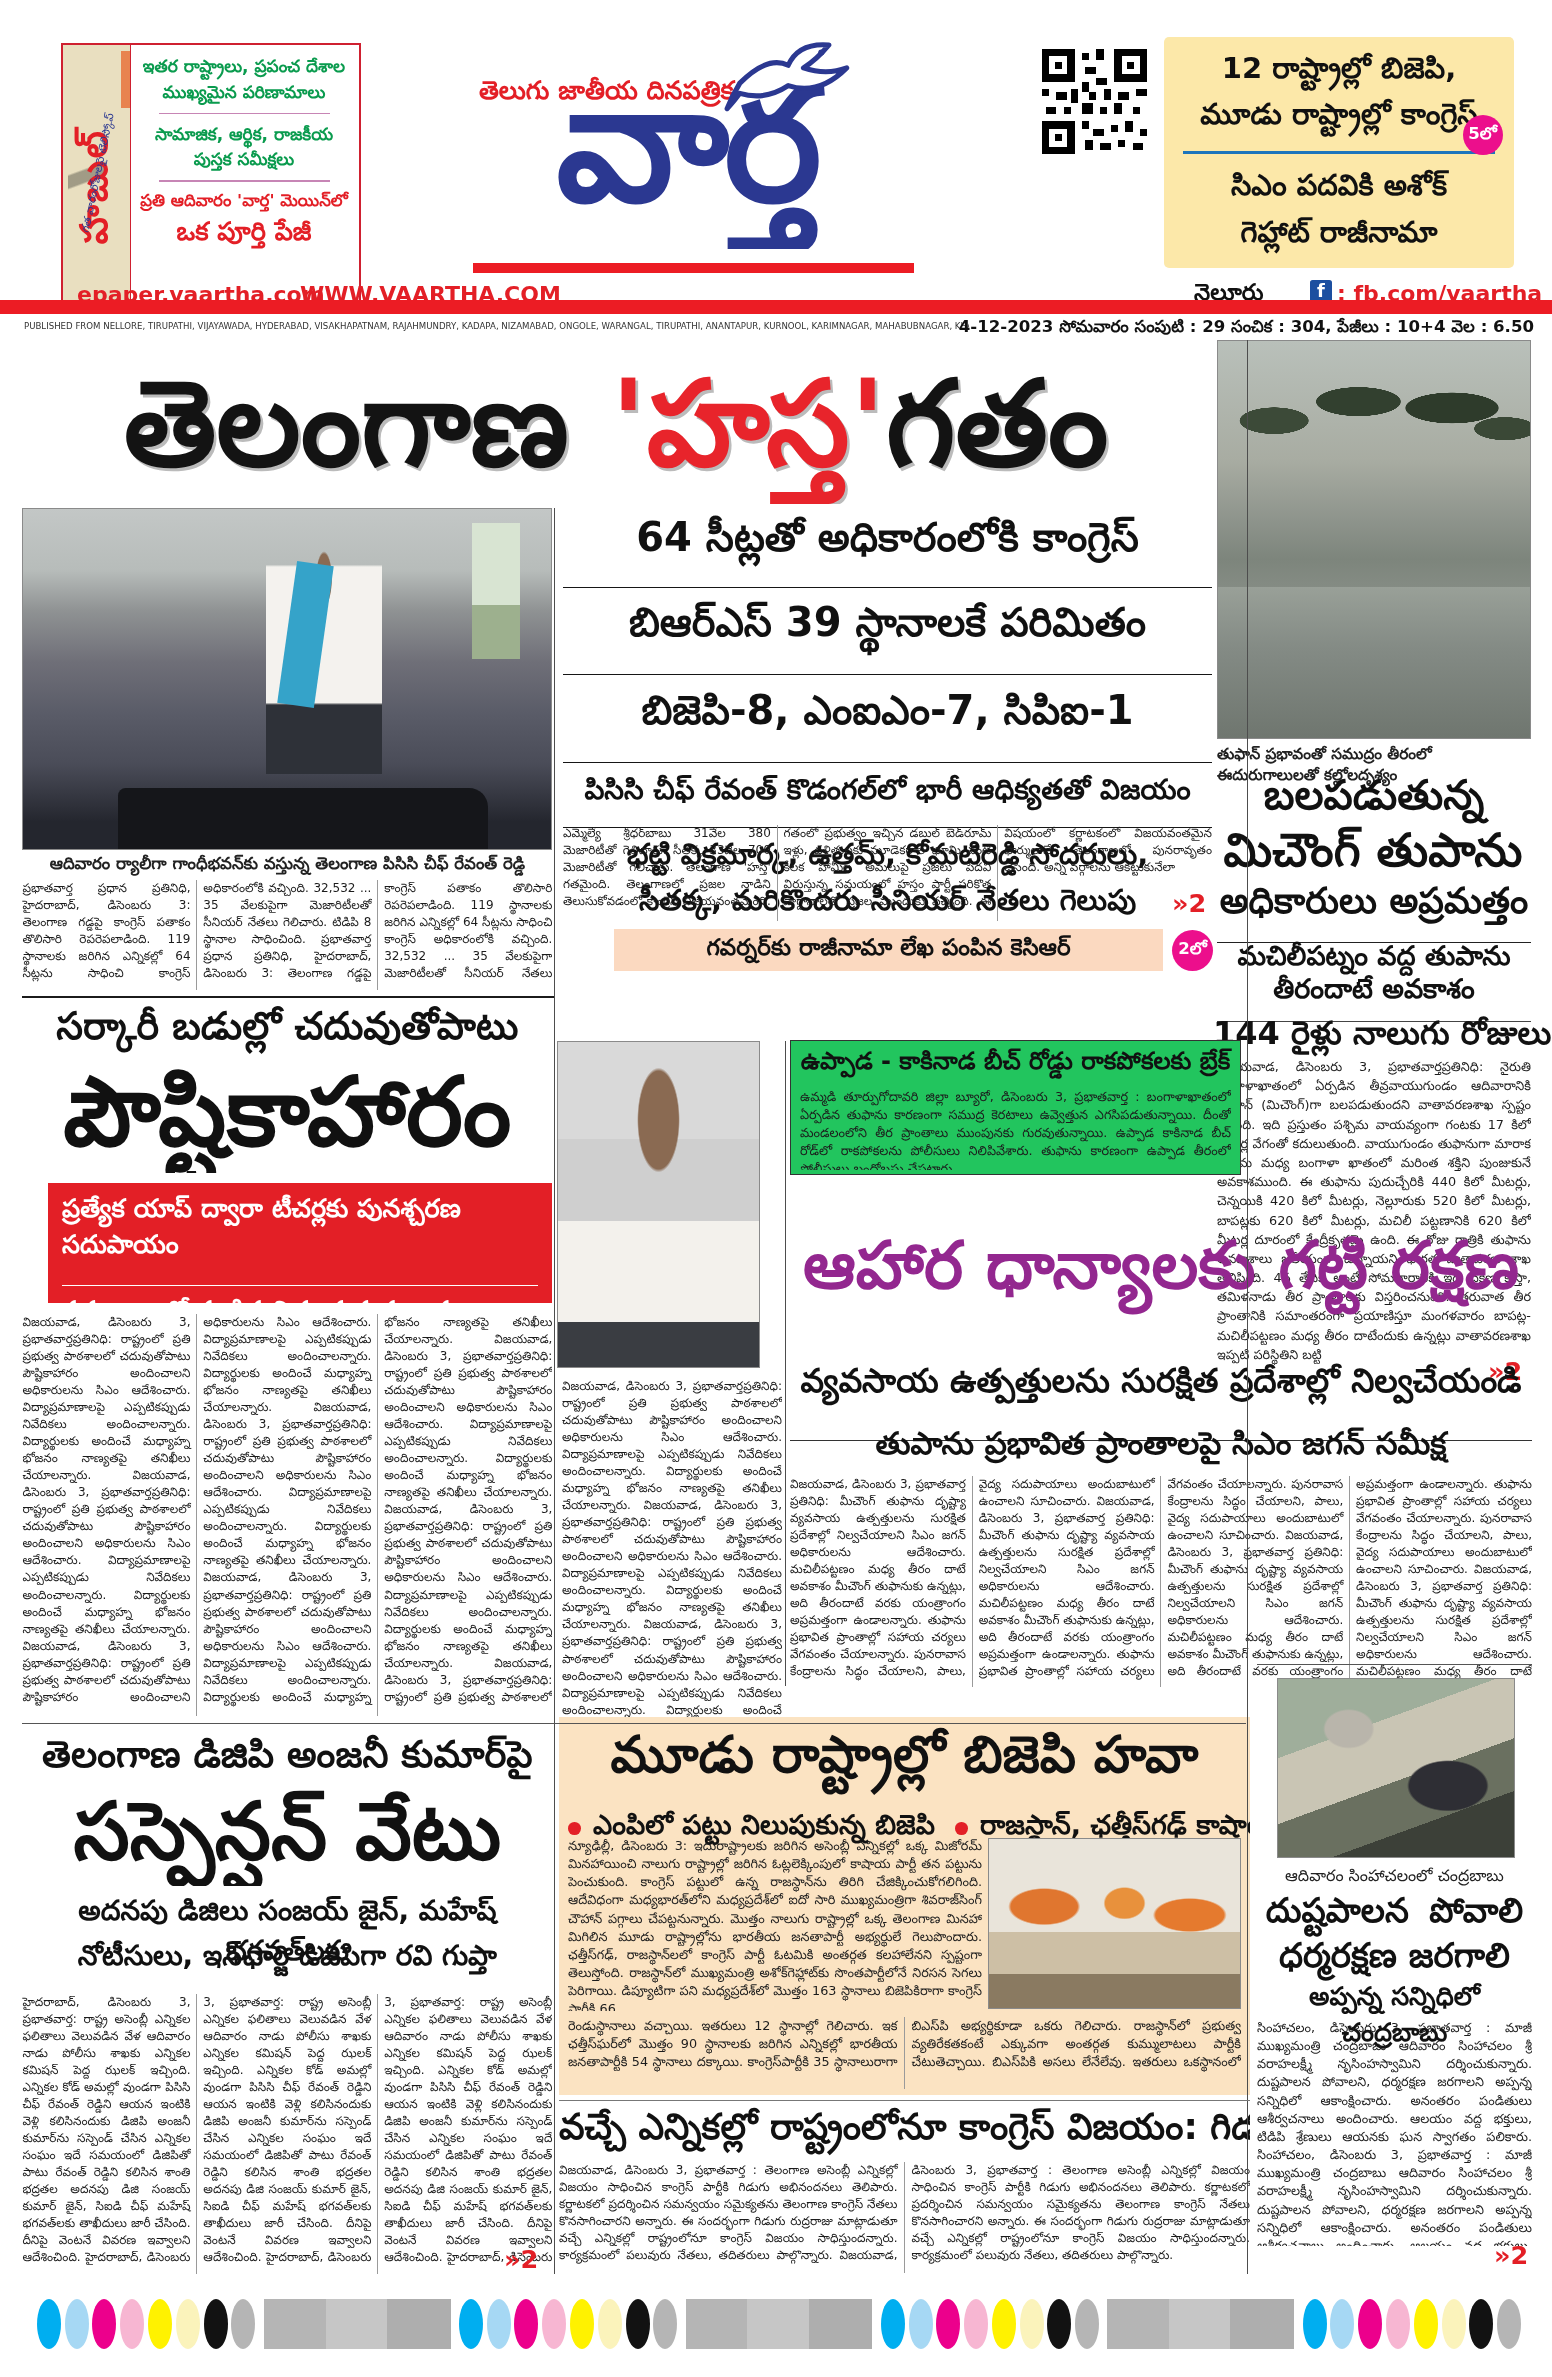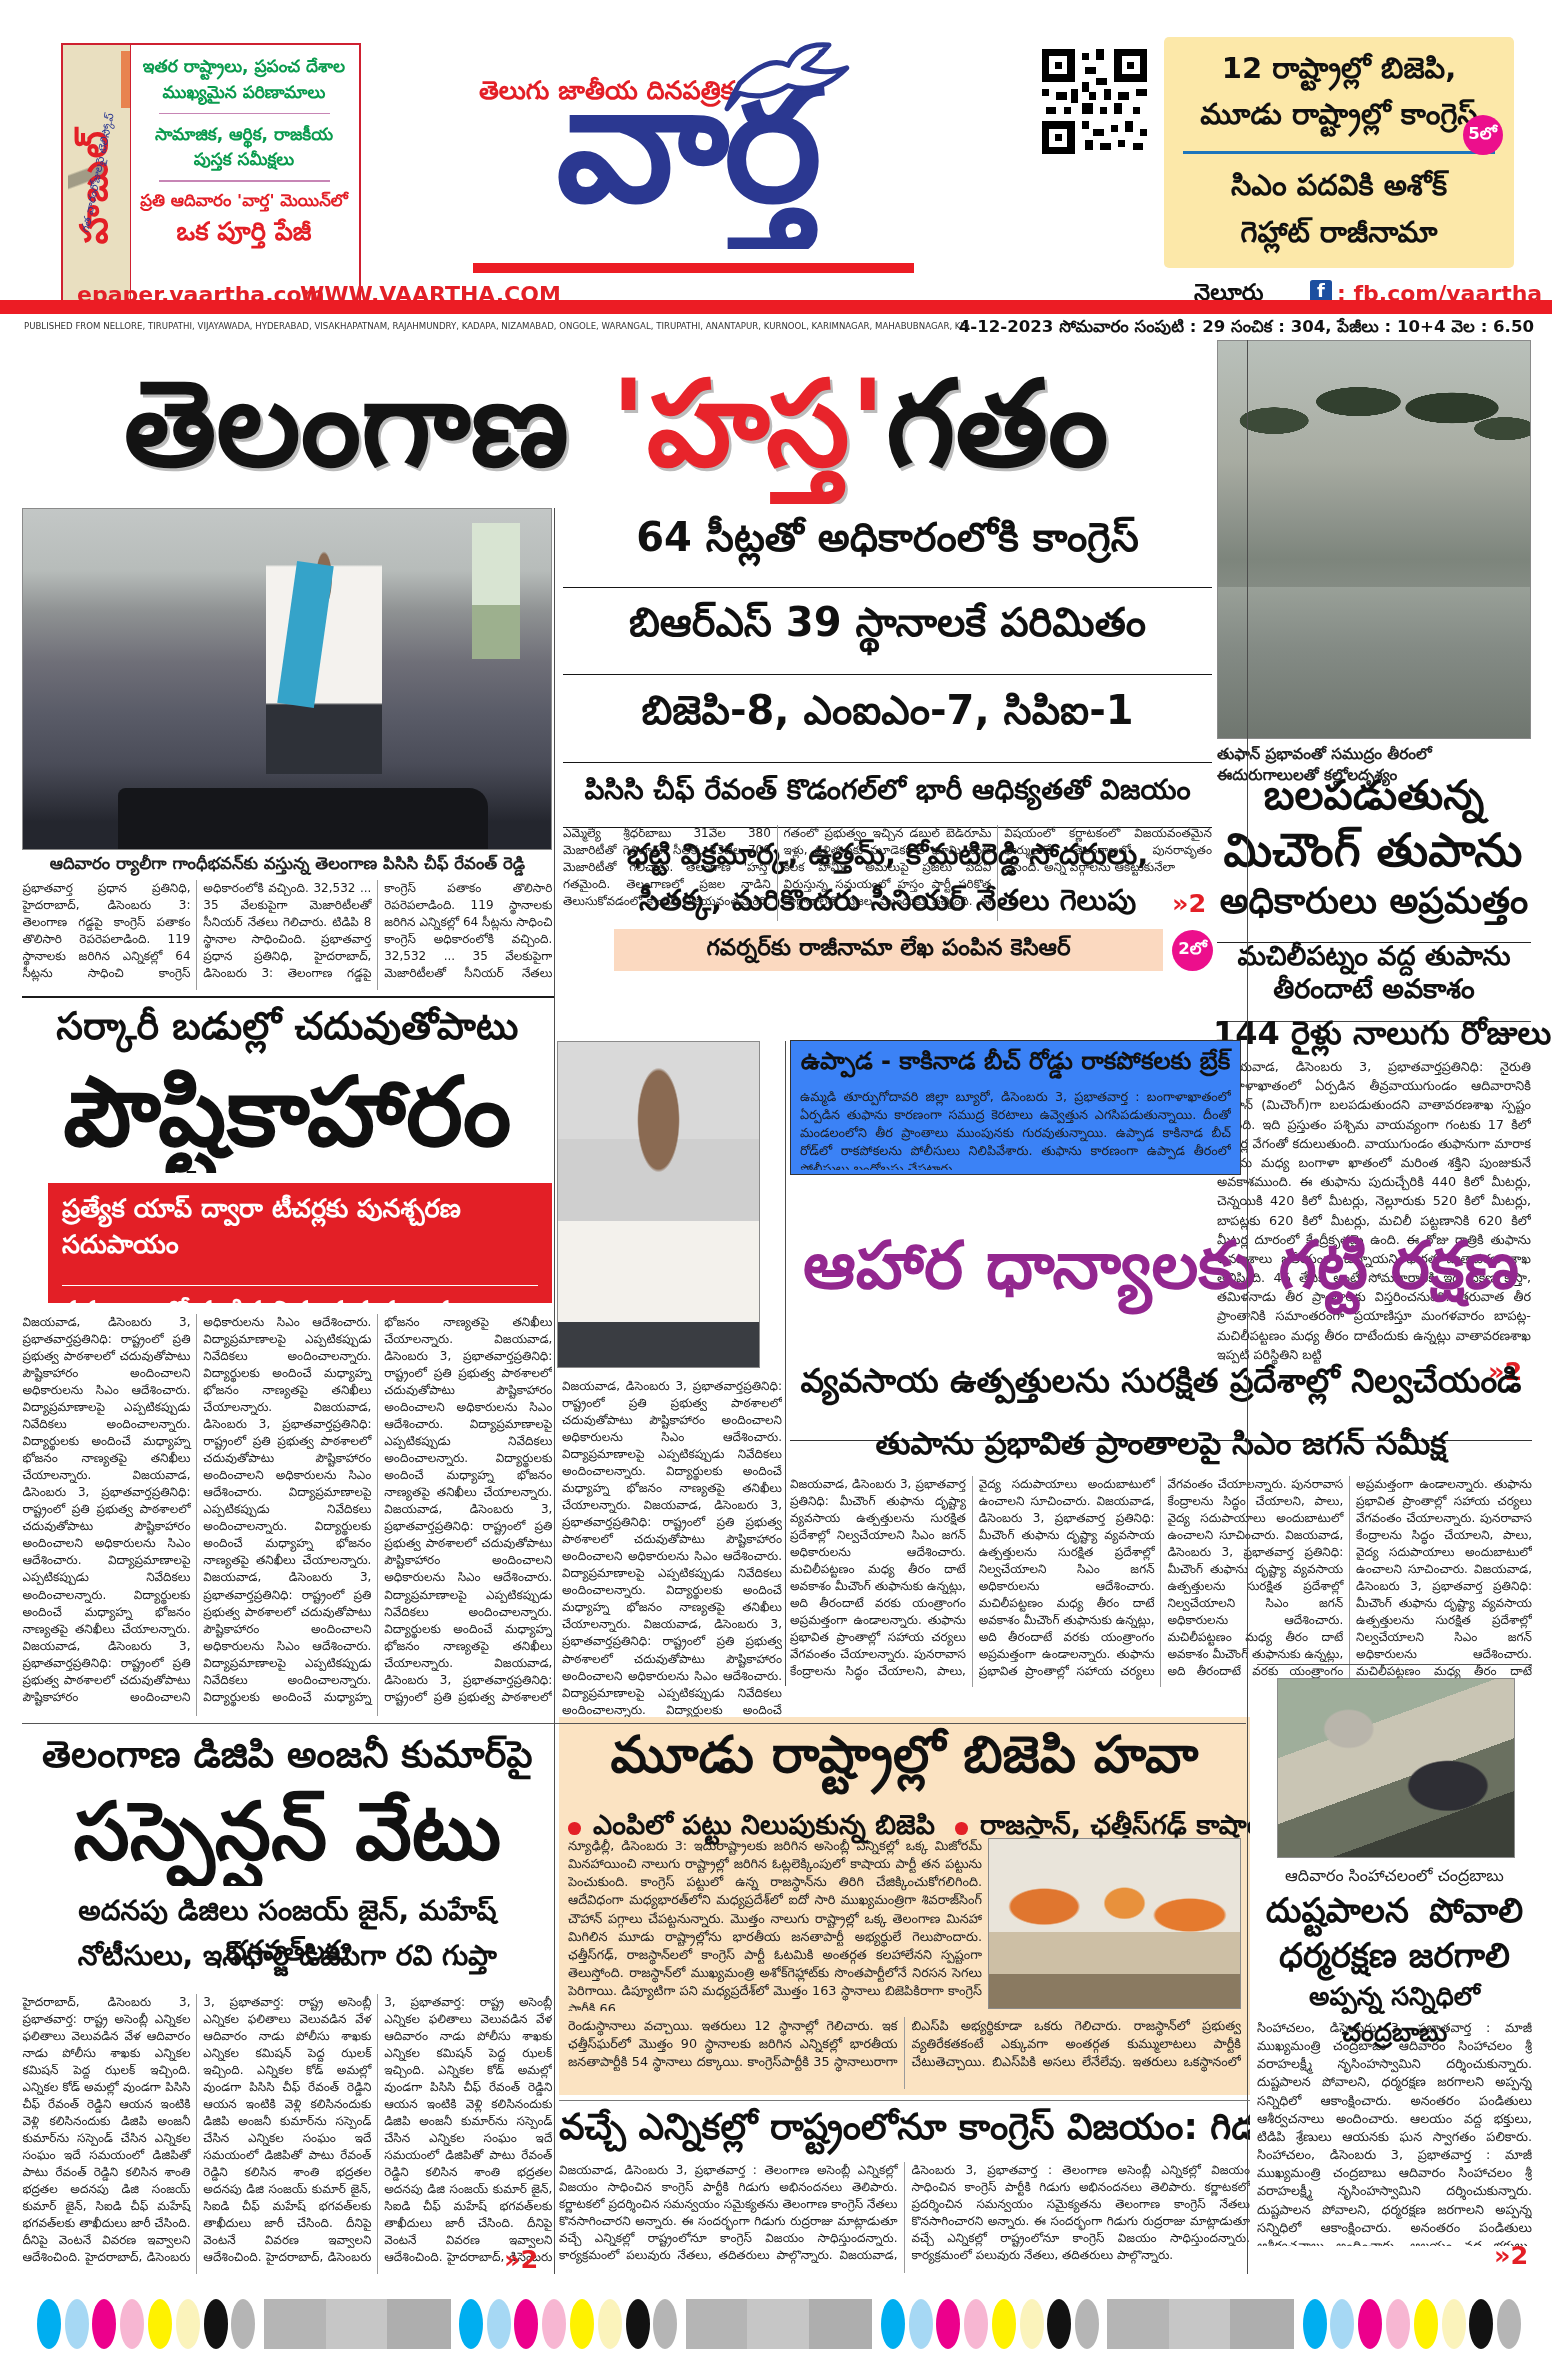--- a/index.html
+++ b/index.html
@@ -186,21 +186,21 @@
     <div class="b" style="font-size:25.5px;border-bottom:1.3px solid #fff;padding-bottom:20px;">ప్రత్యేక యాప్ ద్వారా టీచర్లకు పునశ్చరణ సదుపాయం</div>
     <div class="b" style="font-size:25.5px;padding-top:9px;">ప్రమాణాలతో కూడిన విద్య ప్రభుత్వ లక్ష్యం: సిఎం జగన్</div>
   </div>
   <div class="abs body-txt just cols3" style="left:22.4px;top:1314px;width:530px;height:402px;overflow:hidden;">విజయవాడ, డిసెంబరు 3, ప్రభాతవార్తప్రతినిధి: రాష్ట్రంలో ప్రతి ప్రభుత్వ పాఠశాలలో చదువుతోపాటు పౌష్టికాహారం అందించాలని అధికారులను సిఎం ఆదేశించారు. విద్యాప్రమాణాలపై ఎప్పటికప్పుడు నివేదికలు అందించాలన్నారు. విద్యార్థులకు అందించే మధ్యాహ్న భోజనం నాణ్యతపై తనిఖీలు చేయాలన్నారు. విజయవాడ, డిసెంబరు 3, ప్రభాతవార్తప్రతినిధి: రాష్ట్రంలో ప్రతి ప్రభుత్వ పాఠశాలలో చదువుతోపాటు పౌష్టికాహారం అందించాలని అధికారులను సిఎం ఆదేశించారు. విద్యాప్రమాణాలపై ఎప్పటికప్పుడు నివేదికలు అందించాలన్నారు. విద్యార్థులకు అందించే మధ్యాహ్న భోజనం నాణ్యతపై తనిఖీలు చేయాలన్నారు. విజయవాడ, డిసెంబరు 3, ప్రభాతవార్తప్రతినిధి: రాష్ట్రంలో ప్రతి ప్రభుత్వ పాఠశాలలో చదువుతోపాటు పౌష్టికాహారం అందించాలని అధికారులను సిఎం ఆదేశించారు. విద్యాప్రమాణాలపై ఎప్పటికప్పుడు నివేదికలు అందించాలన్నారు. విద్యార్థులకు అందించే మధ్యాహ్న భోజనం నాణ్యతపై తనిఖీలు చేయాలన్నారు. విజయవాడ, డిసెంబరు 3, ప్రభాతవార్తప్రతినిధి: రాష్ట్రంలో ప్రతి ప్రభుత్వ పాఠశాలలో చదువుతోపాటు పౌష్టికాహారం అందించాలని అధికారులను సిఎం ఆదేశించారు. విద్యాప్రమాణాలపై ఎప్పటికప్పుడు నివేదికలు అందించాలన్నారు. విద్యార్థులకు అందించే మధ్యాహ్న భోజనం నాణ్యతపై తనిఖీలు చేయాలన్నారు. విజయవాడ, డిసెంబరు 3, ప్రభాతవార్తప్రతినిధి: రాష్ట్రంలో ప్రతి ప్రభుత్వ పాఠశాలలో చదువుతోపాటు పౌష్టికాహారం అందించాలని అధికారులను సిఎం ఆదేశించారు. విద్యాప్రమాణాలపై ఎప్పటికప్పుడు నివేదికలు అందించాలన్నారు. విద్యార్థులకు అందించే మధ్యాహ్న భోజనం నాణ్యతపై తనిఖీలు చేయాలన్నారు. విజయవాడ, డిసెంబరు 3, ప్రభాతవార్తప్రతినిధి: రాష్ట్రంలో ప్రతి ప్రభుత్వ పాఠశాలలో చదువుతోపాటు పౌష్టికాహారం అందించాలని అధికారులను సిఎం ఆదేశించారు. విద్యాప్రమాణాలపై ఎప్పటికప్పుడు నివేదికలు అందించాలన్నారు. విద్యార్థులకు అందించే మధ్యాహ్న భోజనం నాణ్యతపై తనిఖీలు చేయాలన్నారు. విజయవాడ, డిసెంబరు 3, ప్రభాతవార్తప్రతినిధి: రాష్ట్రంలో ప్రతి ప్రభుత్వ పాఠశాలలో చదువుతోపాటు పౌష్టికాహారం అందించాలని అధికారులను సిఎం ఆదేశించారు. విద్యాప్రమాణాలపై ఎప్పటికప్పుడు నివేదికలు అందించాలన్నారు. విద్యార్థులకు అందించే మధ్యాహ్న భోజనం నాణ్యతపై తనిఖీలు చేయాలన్నారు. విజయవాడ, డిసెంబరు 3, ప్రభాతవార్తప్రతినిధి: రాష్ట్రంలో ప్రతి ప్రభుత్వ పాఠశాలలో చదువుతోపాటు పౌష్టికాహారం అందించాలని అధికారులను సిఎం ఆదేశించారు. విద్యాప్రమాణాలపై ఎప్పటికప్పుడు నివేదికలు అందించాలన్నారు. విద్యార్థులకు అందించే మధ్యాహ్న భోజనం నాణ్యతపై తనిఖీలు చేయాలన్నారు. విజయవాడ, డిసెంబరు 3, ప్రభాతవార్తప్రతినిధి: రాష్ట్రంలో ప్రతి ప్రభుత్వ పాఠశాలలో చదువుతోపాటు పౌష్టికాహారం అందించాలని అధికారులను సిఎం ఆదేశించారు. విద్యాప్రమాణాలపై ఎప్పటికప్పుడు నివేదికలు అందించాలన్నారు. విద్యార్థులకు అందించే మధ్యాహ్న భోజనం నాణ్యతపై తనిఖీలు చేయాలన్నారు.</div>
   <div class="abs body-txt just" style="left:562px;top:1378px;width:220px;height:340px;overflow:hidden;">విజయవాడ, డిసెంబరు 3, ప్రభాతవార్తప్రతినిధి: రాష్ట్రంలో ప్రతి ప్రభుత్వ పాఠశాలలో చదువుతోపాటు పౌష్టికాహారం అందించాలని అధికారులను సిఎం ఆదేశించారు. విద్యాప్రమాణాలపై ఎప్పటికప్పుడు నివేదికలు అందించాలన్నారు. విద్యార్థులకు అందించే మధ్యాహ్న భోజనం నాణ్యతపై తనిఖీలు చేయాలన్నారు. విజయవాడ, డిసెంబరు 3, ప్రభాతవార్తప్రతినిధి: రాష్ట్రంలో ప్రతి ప్రభుత్వ పాఠశాలలో చదువుతోపాటు పౌష్టికాహారం అందించాలని అధికారులను సిఎం ఆదేశించారు. విద్యాప్రమాణాలపై ఎప్పటికప్పుడు నివేదికలు అందించాలన్నారు. విద్యార్థులకు అందించే మధ్యాహ్న భోజనం నాణ్యతపై తనిఖీలు చేయాలన్నారు. విజయవాడ, డిసెంబరు 3, ప్రభాతవార్తప్రతినిధి: రాష్ట్రంలో ప్రతి ప్రభుత్వ పాఠశాలలో చదువుతోపాటు పౌష్టికాహారం అందించాలని అధికారులను సిఎం ఆదేశించారు. విద్యాప్రమాణాలపై ఎప్పటికప్పుడు నివేదికలు అందించాలన్నారు. విద్యార్థులకు అందించే మధ్యాహ్న భోజనం నాణ్యతపై తనిఖీలు చేయాలన్నారు. విజయవాడ, డిసెంబరు 3, ప్రభాతవార్తప్రతినిధి: రాష్ట్రంలో ప్రతి ప్రభుత్వ పాఠశాలలో చదువుతోపాటు పౌష్టికాహారం అందించాలని అధికారులను సిఎం ఆదేశించారు. విద్యాప్రమాణాలపై ఎప్పటికప్పుడు నివేదికలు అందించాలన్నారు. విద్యార్థులకు అందించే మధ్యాహ్న భోజనం నాణ్యతపై తనిఖీలు చేయాలన్నారు.</div>
 
   <div class="abs photo" style="left:557px;top:1041px;width:203px;height:327px;background:
        radial-gradient(ellipse at 50% 24%,#8a6a52 0 14%,transparent 15%),
        linear-gradient(180deg,#d9d9d9 0 30%,#cfcfcf 30% 55%,#f3f1ec 55% 86%,#3a3d42 86%);"></div>
 
-  <div class="abs" style="left:790px;top:1040px;width:451px;height:135px;border:1.9px solid #333;box-sizing:border-box;background:#3b82f6;padding:6.4px 9px;">
+  <div class="abs" style="left:790px;top:1040px;width:451px;height:135px;border:1.9px solid #333;box-sizing:border-box;background:#22c55e;padding:6.4px 9px;">
     <div class="ctr b" style="font-size:24px;">ఉప్పాడ - కాకినాడ బీచ్ రోడ్డు రాకపోకలకు బ్రేక్</div>
     <div class="body-txt just" style="margin-top:6.4px;height:82px;overflow:hidden;font-size:12.8px;">ఉమ్మడి తూర్పుగోదావరి జిల్లా బ్యూరో, డిసెంబరు 3, ప్రభాతవార్త : బంగాళాఖాతంలో ఏర్పడిన తుఫాను కారణంగా సముద్ర కెరటాలు ఉవ్వెత్తున ఎగసిపడుతున్నాయి. దీంతో మండలంలోని తీర ప్రాంతాలు ముంపునకు గురవుతున్నాయి. ఉప్పాడ కాకినాడ బీచ్ రోడ్‌లో రాకపోకలను పోలీసులు నిలిపివేశారు. తుఫాను కారణంగా ఉప్పాడ తీరంలో పోలీసులు బందోబస్తు చేపట్టారు.</div>
   </div>
 
   <div class="abs ctr b" style="left:790px;top:1189px;width:742px;font-size:66px;line-height:153px;color:#93278f;white-space:nowrap;overflow:hidden;">ఆహార ధాన్యాలకు గట్టి రక్షణ</div>
   <div class="abs ctr b" style="left:790px;top:1361px;width:742px;font-size:33px;border-bottom:1.9px solid #333;padding-bottom:32px;">వ్యవసాయ ఉత్పత్తులను సురక్షిత ప్రదేశాల్లో నిల్వచేయండి</div>
   <div class="abs ctr b" style="left:790px;top:1425px;width:742px;font-size:31px;">తుపాను ప్రభావిత ప్రాంతాలపై సిఎం జగన్ సమీక్ష</div>
   <div class="abs body-txt just cols4" style="left:790px;top:1476px;width:742px;height:211px;overflow:hidden;">విజయవాడ, డిసెంబరు 3, ప్రభాతవార్త ప్రతినిధి: మీచౌంగ్ తుఫాను దృష్ట్యా వ్యవసాయ ఉత్పత్తులను సురక్షిత ప్రదేశాల్లో నిల్వచేయాలని సిఎం జగన్ అధికారులను ఆదేశించారు. మచిలీపట్టణం మధ్య తీరం దాటే అవకాశం మీచౌంగ్ తుఫానుకు ఉన్నట్లు, అది తీరందాటే వరకు యంత్రాంగం అప్రమత్తంగా ఉండాలన్నారు. తుఫాను ప్రభావిత ప్రాంతాల్లో సహాయ చర్యలు వేగవంతం చేయాలన్నారు. పునరావాస కేంద్రాలను సిద్ధం చేయాలని, పాలు, వైద్య సదుపాయాలు అందుబాటులో ఉంచాలని సూచించారు. విజయవాడ, డిసెంబరు 3, ప్రభాతవార్త ప్రతినిధి: మీచౌంగ్ తుఫాను దృష్ట్యా వ్యవసాయ ఉత్పత్తులను సురక్షిత ప్రదేశాల్లో నిల్వచేయాలని సిఎం జగన్ అధికారులను ఆదేశించారు. మచిలీపట్టణం మధ్య తీరం దాటే అవకాశం మీచౌంగ్ తుఫానుకు ఉన్నట్లు, అది తీరందాటే వరకు యంత్రాంగం అప్రమత్తంగా ఉండాలన్నారు. తుఫాను ప్రభావిత ప్రాంతాల్లో సహాయ చర్యలు వేగవంతం చేయాలన్నారు. పునరావాస కేంద్రాలను సిద్ధం చేయాలని, పాలు, వైద్య సదుపాయాలు అందుబాటులో ఉంచాలని సూచించారు. విజయవాడ, డిసెంబరు 3, ప్రభాతవార్త ప్రతినిధి: మీచౌంగ్ తుఫాను దృష్ట్యా వ్యవసాయ ఉత్పత్తులను సురక్షిత ప్రదేశాల్లో నిల్వచేయాలని సిఎం జగన్ అధికారులను ఆదేశించారు. మచిలీపట్టణం మధ్య తీరం దాటే అవకాశం మీచౌంగ్ తుఫానుకు ఉన్నట్లు, అది తీరందాటే వరకు యంత్రాంగం అప్రమత్తంగా ఉండాలన్నారు. తుఫాను ప్రభావిత ప్రాంతాల్లో సహాయ చర్యలు వేగవంతం చేయాలన్నారు. పునరావాస కేంద్రాలను సిద్ధం చేయాలని, పాలు, వైద్య సదుపాయాలు అందుబాటులో ఉంచాలని సూచించారు. విజయవాడ, డిసెంబరు 3, ప్రభాతవార్త ప్రతినిధి: మీచౌంగ్ తుఫాను దృష్ట్యా వ్యవసాయ ఉత్పత్తులను సురక్షిత ప్రదేశాల్లో నిల్వచేయాలని సిఎం జగన్ అధికారులను ఆదేశించారు. మచిలీపట్టణం మధ్య తీరం దాటే అవకాశం మీచౌంగ్ తుఫానుకు ఉన్నట్లు, అది తీరందాటే వరకు యంత్రాంగం అప్రమత్తంగా ఉండాలన్నారు. తుఫాను ప్రభావిత ప్రాంతాల్లో సహాయ చర్యలు వేగవంతం చేయాలన్నారు. పునరావాస కేంద్రాలను సిద్ధం చేయాలని, పాలు, వైద్య సదుపాయాలు అందుబాటులో ఉంచాలని సూచించారు. విజయవాడ, డిసెంబరు 3, ప్రభాతవార్త ప్రతినిధి: మీచౌంగ్ తుఫాను దృష్ట్యా వ్యవసాయ ఉత్పత్తులను సురక్షిత ప్రదేశాల్లో నిల్వచేయాలని సిఎం జగన్ అధికారులను ఆదేశించారు. మచిలీపట్టణం మధ్య తీరం దాటే అవకాశం మీచౌంగ్ తుఫానుకు ఉన్నట్లు, అది తీరందాటే వరకు యంత్రాంగం అప్రమత్తంగా ఉండాలన్నారు. తుఫాను ప్రభావిత ప్రాంతాల్లో సహాయ చర్యలు వేగవంతం చేయాలన్నారు. పునరావాస కేంద్రాలను సిద్ధం చేయాలని, పాలు, వైద్య సదుపాయాలు అందుబాటులో ఉంచాలని సూచించారు. విజయవాడ, డిసెంబరు 3, ప్రభాతవార్త ప్రతినిధి: మీచౌంగ్ తుఫాను దృష్ట్యా వ్యవసాయ ఉత్పత్తులను సురక్షిత ప్రదేశాల్లో నిల్వచేయాలని సిఎం జగన్ అధికారులను ఆదేశించారు. మచిలీపట్టణం మధ్య తీరం దాటే అవకాశం మీచౌంగ్ తుఫానుకు ఉన్నట్లు, అది తీరందాటే వరకు యంత్రాంగం అప్రమత్తంగా ఉండాలన్నారు. తుఫాను ప్రభావిత ప్రాంతాల్లో సహాయ చర్యలు వేగవంతం చేయాలన్నారు. పునరావాస కేంద్రాలను సిద్ధం చేయాలని, పాలు, వైద్య సదుపాయాలు అందుబాటులో ఉంచాలని సూచించారు.</div>
 
   <div class="abs ctr b" style="left:22.4px;top:1733px;width:530px;font-size:37px;">తెలంగాణ డిజిపి అంజనీ కుమార్‌పై</div>

